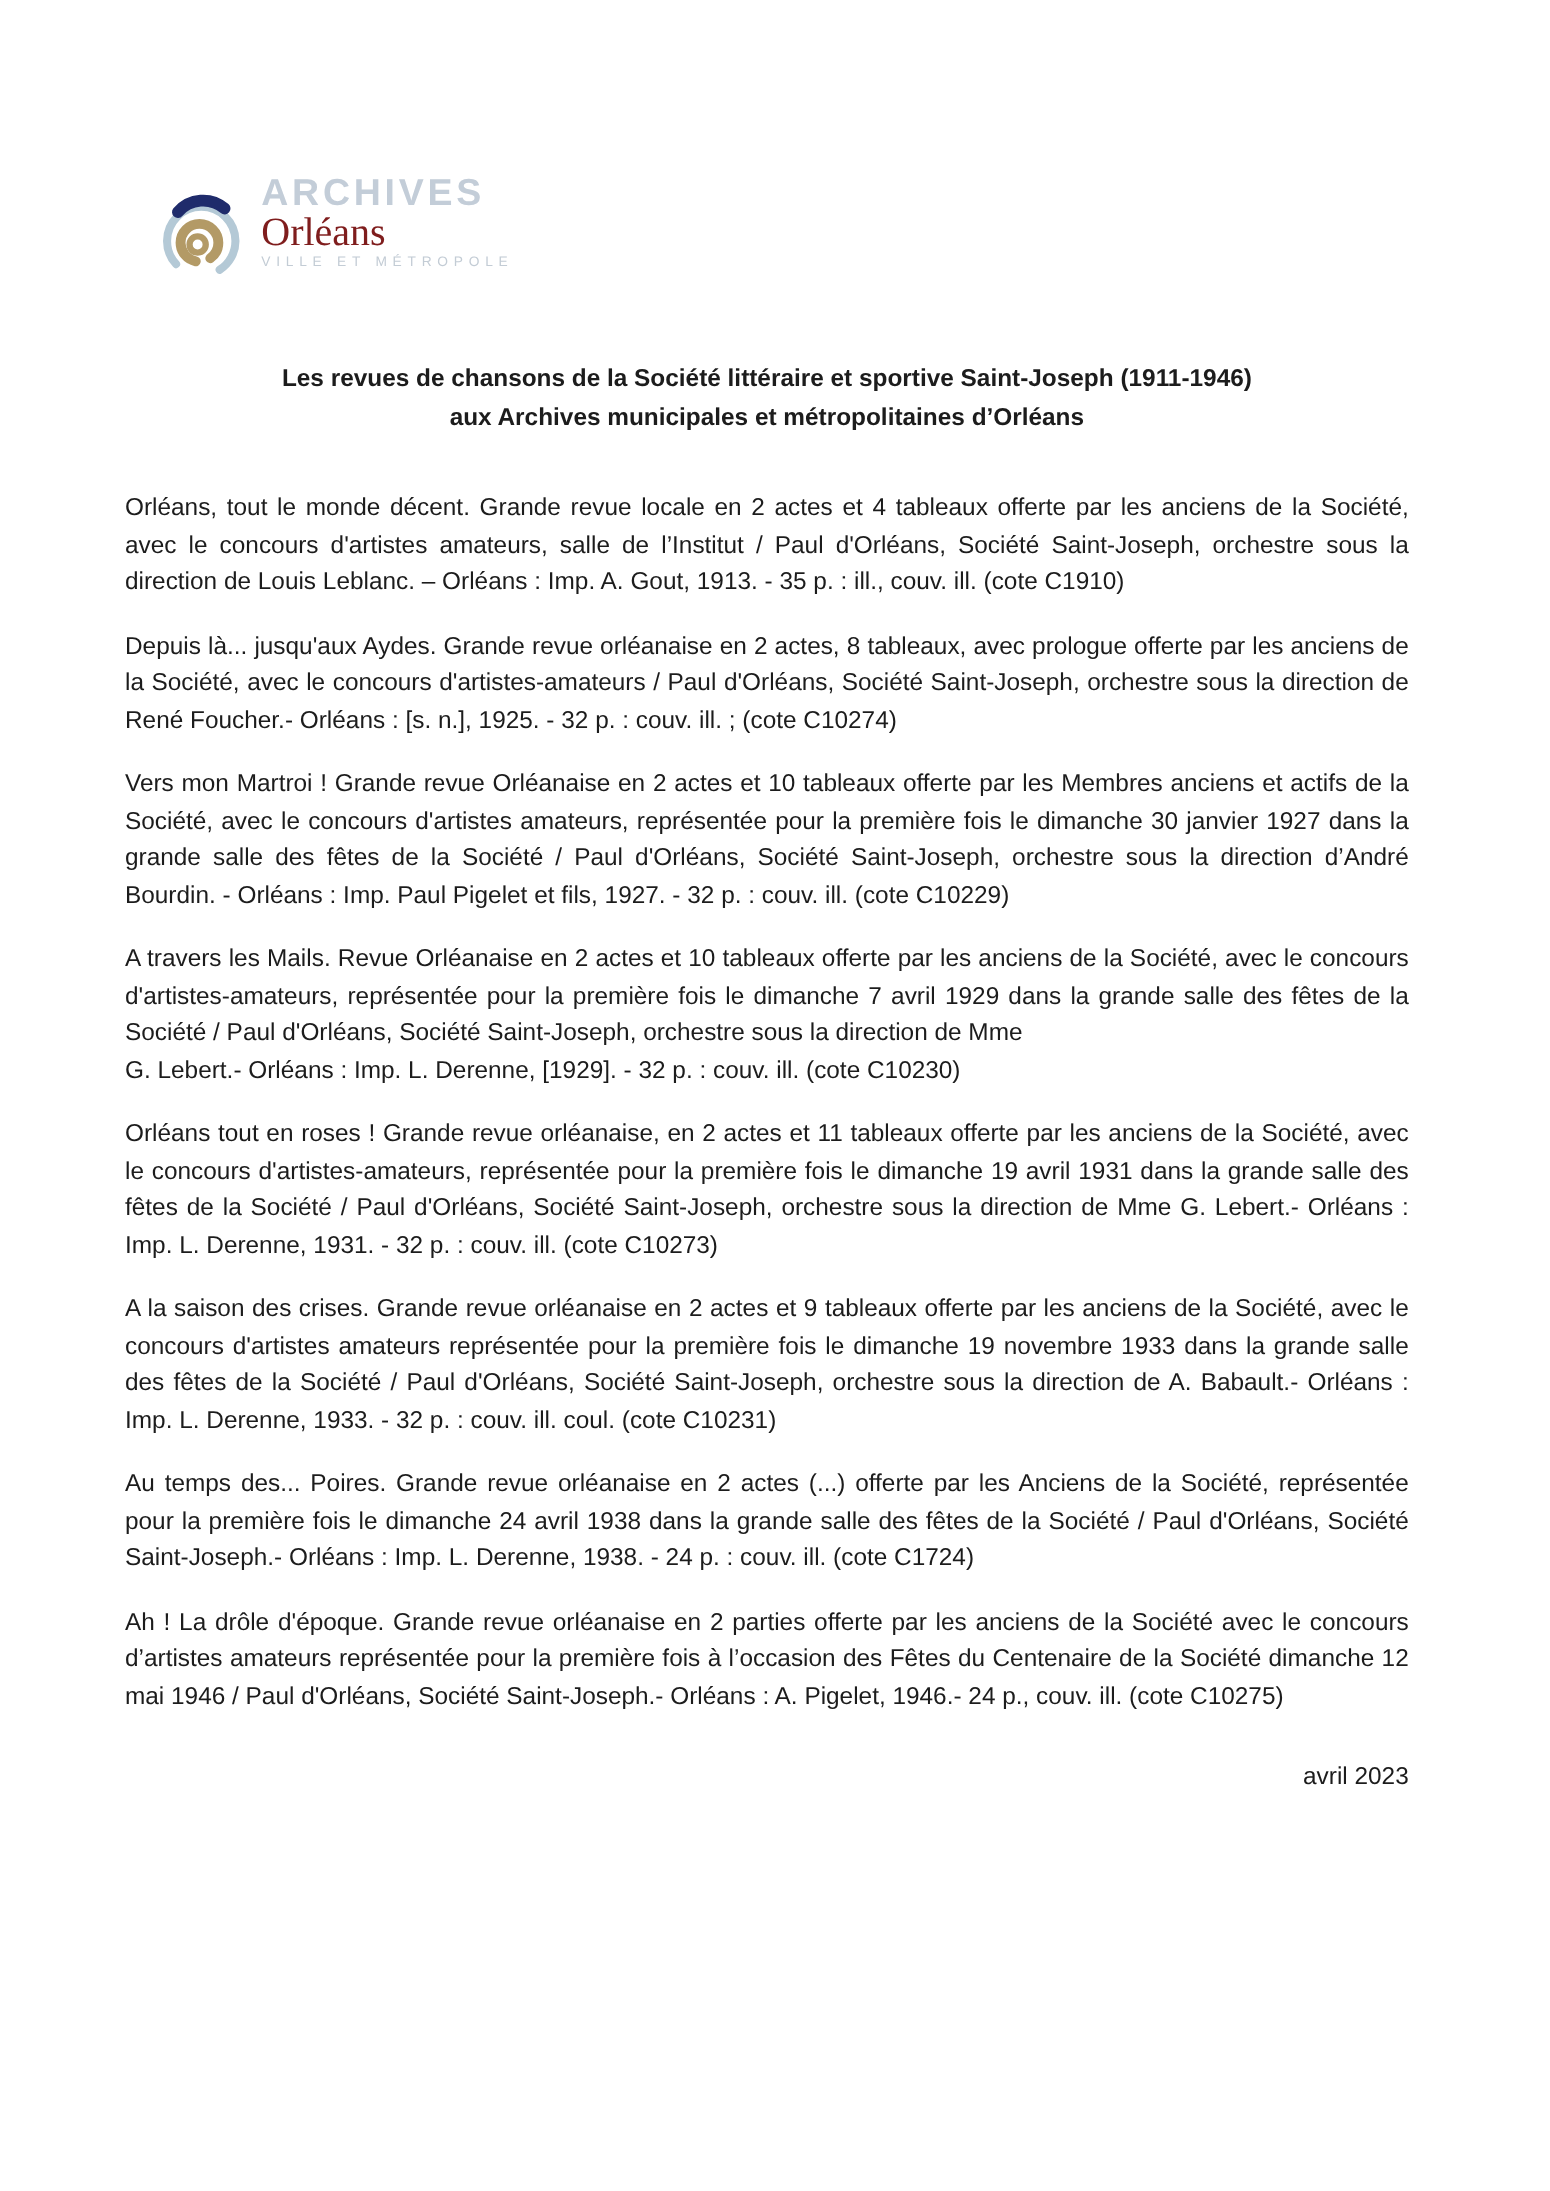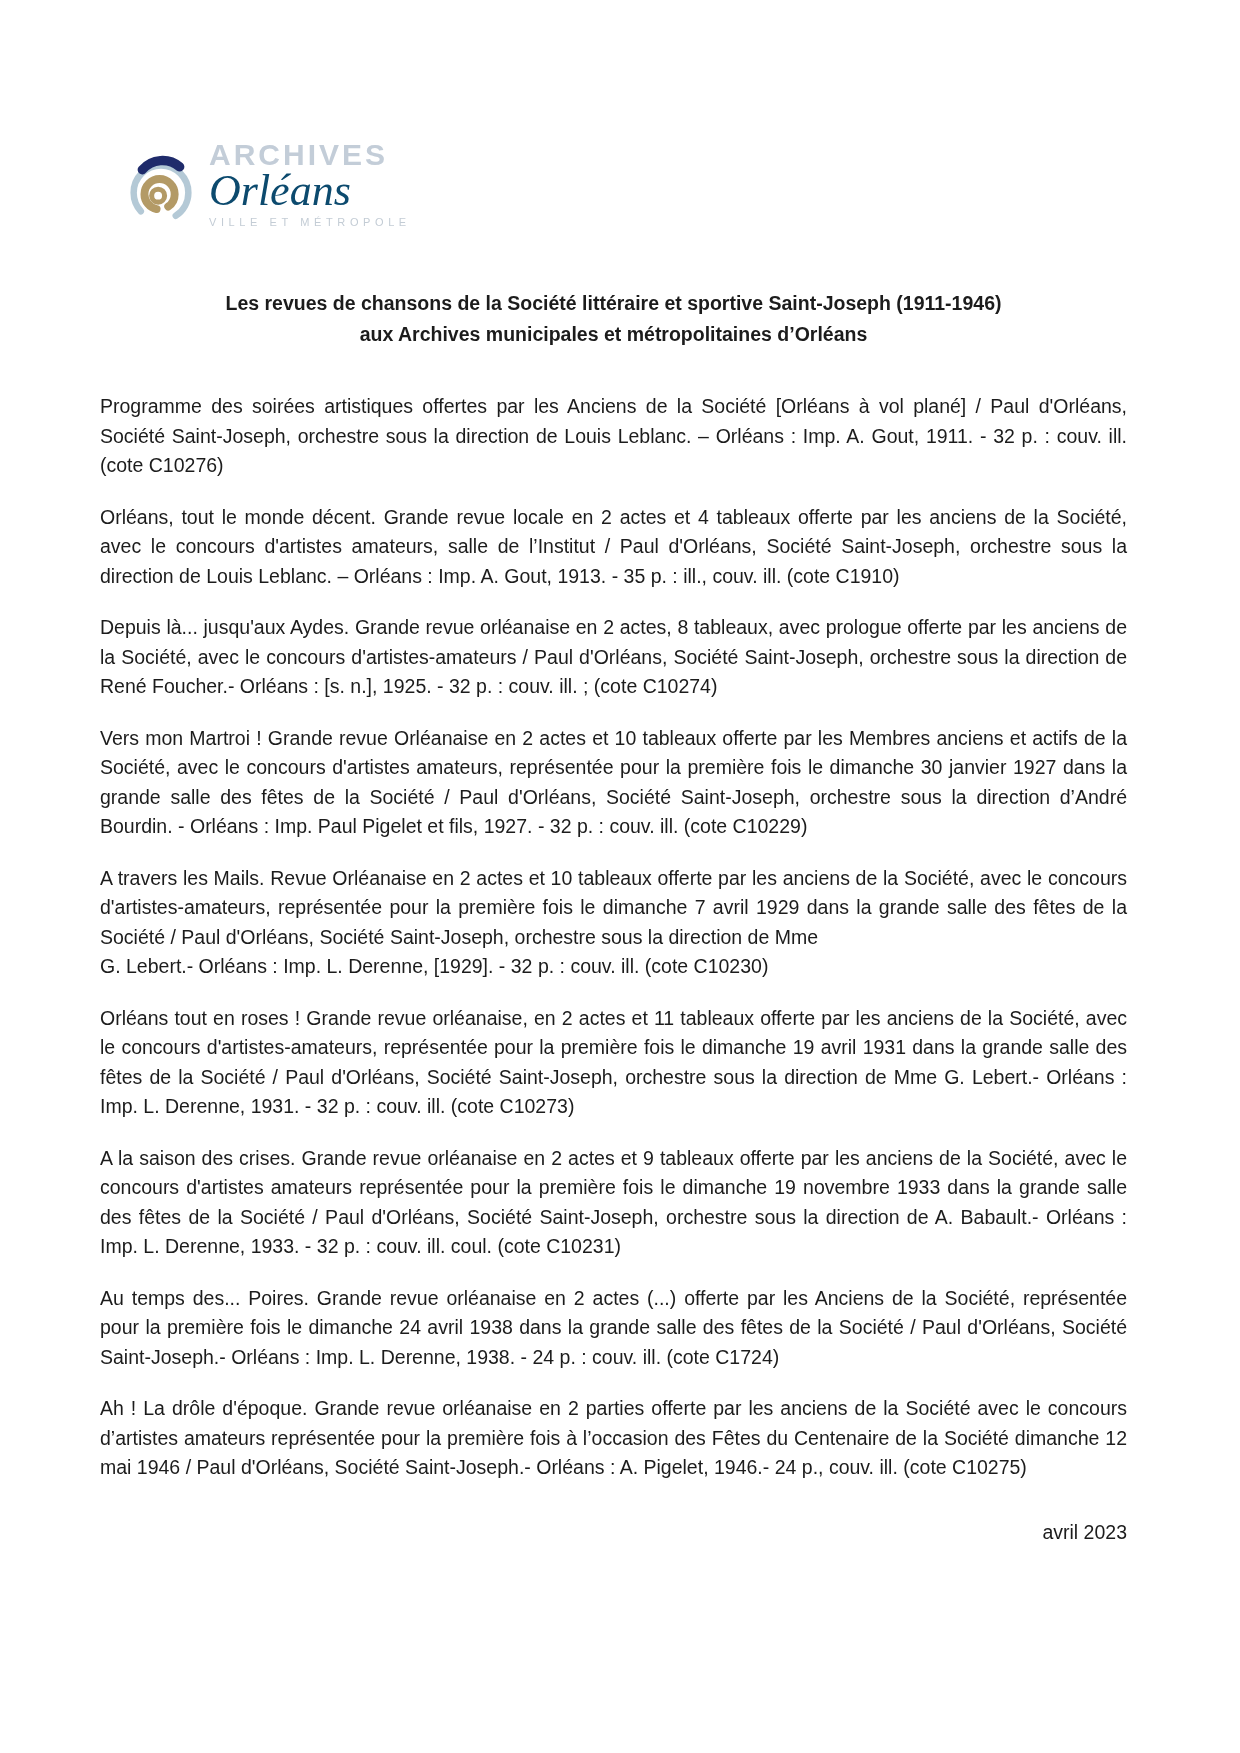--- a/index.html
+++ b/index.html
@@ -16,21 +16,21 @@
   
   .logo { display:flex; align-items:flex-start; margin-left:25px; height:102px; }
   .logo-icon { width:72px; height:86px; margin-top:4px; flex:0 0 auto; }
   .logo-text { margin-left:12px; }
   .logo-archives {
     font-size:30px; font-weight:bold; letter-spacing:3px;
     color:#c3cdd8; line-height:1;
   }
   .logo-orleans {
     font-family:"Liberation Serif", serif;
-    font-size:44px; color:#0c4a6e; line-height:1.0; margin-top:-1px;font-style:italic;
+    font-size:32px; color:#7f1d1d; line-height:1.0; margin-top:-1px;
   }
   .logo-tagline {
     font-size:11px; letter-spacing:4.6px; color:#c3ccd5; margin-top:3px;
   }
   
   .doc-title {
     margin:46px 0 0 0;
     font-size:19.5px; font-weight:bold;
     line-height:31px; text-align:center; color:#1c1c1c;
   }
@@ -74,21 +74,20 @@
       <div class="logo-tagline">VILLE ET MÉTROPOLE</div>
     </div>
   </header>
 
   <h1 class="doc-title">
     <span>Les revues de chansons de la Société littéraire et sportive Saint-Joseph (1911-1946)</span><br>
     <span>aux Archives municipales et métropolitaines d’Orléans</span>
   </h1>
 
   <main class="entries">
-    <p class="entry">Programme des soirées artistiques offertes par les Anciens de la Société [Orléans à vol plané] / Paul d'Orléans, Société Saint-Joseph, orchestre sous la direction de Louis Leblanc. – Orléans : Imp. A. Gout, 1911. - 32 p. : couv. ill. (cote C10276)</p>
     <p class="entry">Orléans, tout le monde décent. Grande revue locale en 2 actes et 4 tableaux offerte par les anciens de la Société, avec le concours d'artistes amateurs, salle de l’Institut / Paul d'Orléans, Société Saint-Joseph, orchestre sous la direction de Louis Leblanc. – Orléans : Imp. A. Gout, 1913. - 35 p. : ill., couv. ill. (cote C1910)</p>
     <p class="entry">Depuis là... jusqu'aux Aydes. Grande revue orléanaise en 2 actes, 8 tableaux, avec prologue offerte par les anciens de la Société, avec le concours d'artistes-amateurs / Paul d'Orléans, Société Saint-Joseph, orchestre sous la direction de René Foucher.- Orléans : [s. n.], 1925. - 32 p. : couv. ill. ; (cote C10274)</p>
     <p class="entry">Vers mon Martroi ! Grande revue Orléanaise en 2 actes et 10 tableaux offerte par les Membres anciens et actifs de la Société, avec le concours d'artistes amateurs, représentée pour la première fois le dimanche 30 janvier 1927 dans la grande salle des fêtes de la Société / Paul d'Orléans, Société Saint-Joseph, orchestre sous la direction d’André Bourdin. - Orléans : Imp. Paul Pigelet et fils, 1927. - 32 p. : couv. ill. (cote C10229)</p>
     <p class="entry">A travers les Mails. Revue Orléanaise en 2 actes et 10 tableaux offerte par les anciens de la Société, avec le concours d'artistes-amateurs, représentée pour la première fois le dimanche 7 avril 1929 dans la grande salle des fêtes de la Société / Paul d'Orléans, Société Saint-Joseph, orchestre sous la direction de Mme
 G. Lebert.- Orléans : Imp. L. Derenne, [1929]. - 32 p. : couv. ill. (cote C10230)</p>
     <p class="entry">Orléans tout en roses ! Grande revue orléanaise, en 2 actes et 11 tableaux offerte par les anciens de la Société, avec le concours d'artistes-amateurs, représentée pour la première fois le dimanche 19 avril 1931 dans la grande salle des fêtes de la Société / Paul d'Orléans, Société Saint-Joseph, orchestre sous la direction de Mme G. Lebert.- Orléans : Imp. L. Derenne, 1931. - 32 p. : couv. ill. (cote C10273)</p>
     <p class="entry">A la saison des crises. Grande revue orléanaise en 2 actes et 9 tableaux offerte par les anciens de la Société, avec le concours d'artistes amateurs représentée pour la première fois le dimanche 19 novembre 1933 dans la grande salle des fêtes de la Société / Paul d'Orléans, Société Saint-Joseph, orchestre sous la direction de A. Babault.- Orléans : Imp. L. Derenne, 1933. - 32 p. : couv. ill. coul. (cote C10231)</p>
     <p class="entry">Au temps des... Poires. Grande revue orléanaise en 2 actes (...) offerte par les Anciens de la Société, représentée pour la première fois le dimanche 24 avril 1938 dans la grande salle des fêtes de la Société / Paul d'Orléans, Société Saint-Joseph.- Orléans : Imp. L. Derenne, 1938. - 24 p. : couv. ill. (cote C1724)</p>
     <p class="entry">Ah ! La drôle d'époque. Grande revue orléanaise en 2 parties offerte par les anciens de la Société avec le concours d’artistes amateurs représentée pour la première fois à l’occasion des Fêtes du Centenaire de la Société dimanche 12 mai 1946 / Paul d'Orléans, Société Saint-Joseph.- Orléans : A. Pigelet, 1946.- 24 p., couv. ill. (cote C10275)</p>
   </main>

